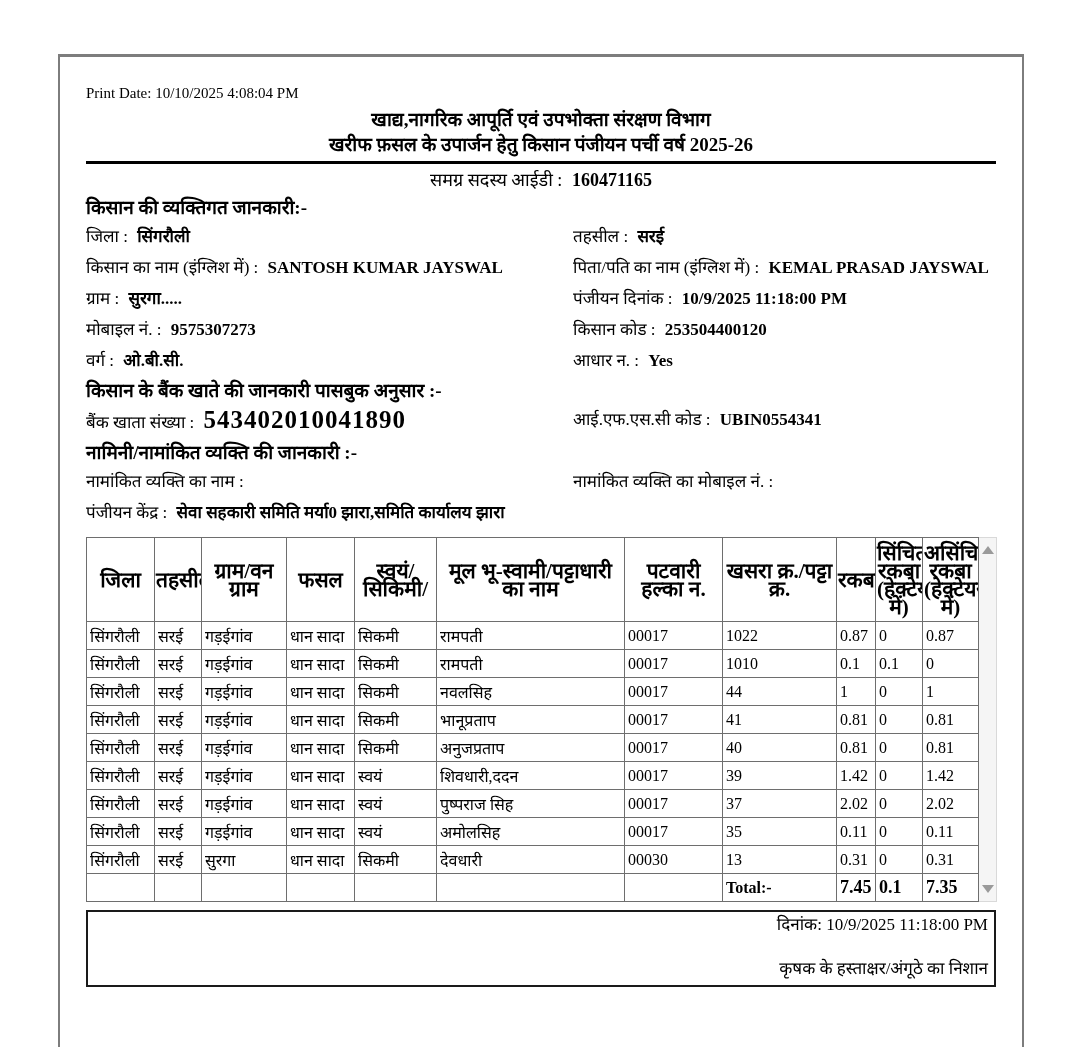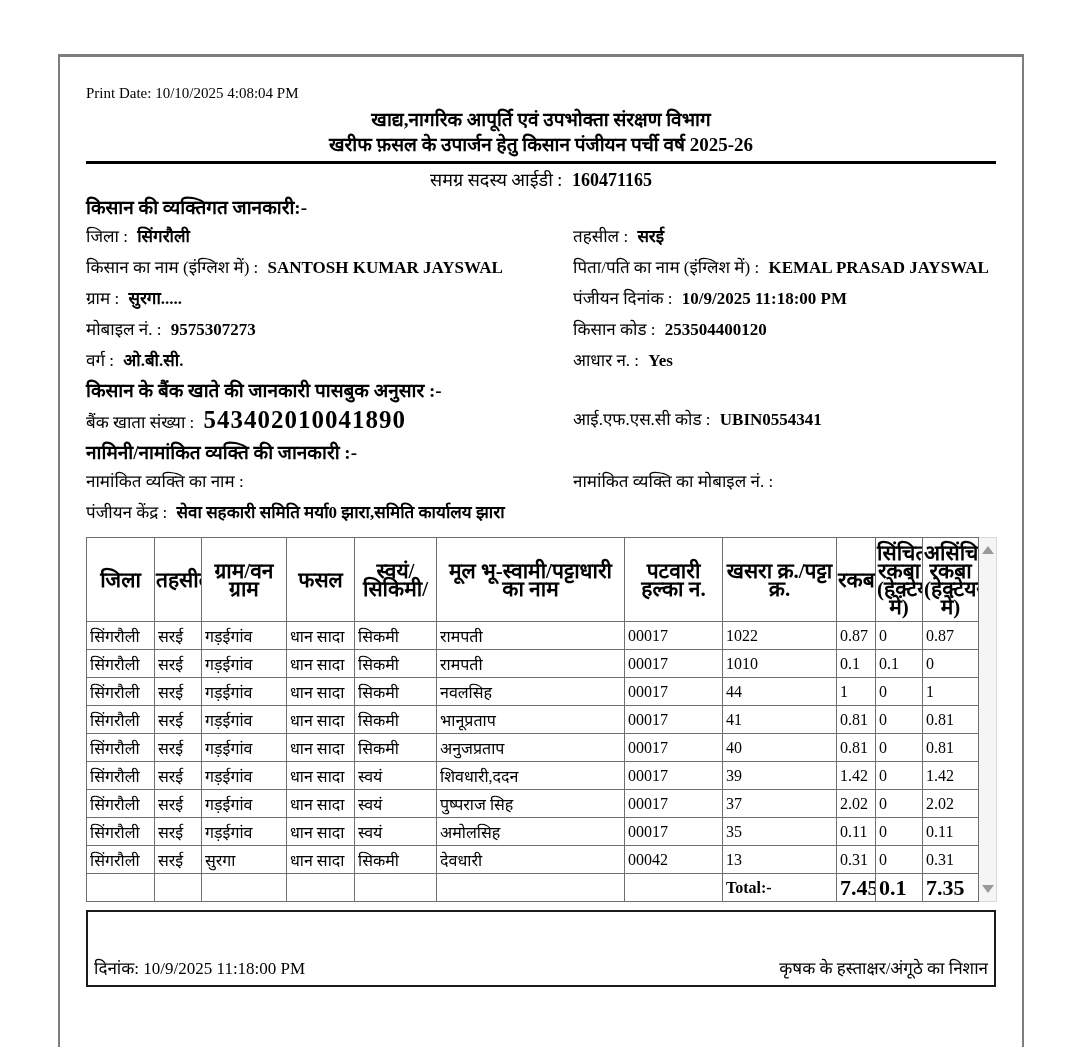--- a/index.html
+++ b/index.html
@@ -34,34 +34,34 @@
 
   
   .table-wrap { display:flex; margin-top:9px; }
   table { border-collapse:collapse; width:892px; table-layout:fixed; }
   th, td { border:1.5px solid #6e6e6e; overflow:hidden; }
   th { font-size:21px; font-weight:bold; text-align:center; vertical-align:middle;
        height:84px; line-height:18px; padding:2px 1px; }
   td { font-size:16px; height:28px; padding:0 3px; text-align:left; vertical-align:middle; }
   td:nth-child(n+9) { text-align:left; }
   tr.total-row td { font-weight:bold; font-size:16px; }
-  tr.total-row td:nth-child(n+9) { font-size:22px; }
+  tr.total-row td:nth-child(n+9) { font-size:18px; }
 
   .scroll-strip { width:18px; flex:none; background:#f5f5f5; position:relative;
     border:1px solid #d9d9d9; border-left:none; }
   .sb-arrow { position:absolute; left:3px; width:0; height:0; cursor:pointer; }
   .sb-up { top:8px; border-left:6px solid transparent; border-right:6px solid transparent;
     border-bottom:8px solid #9a9a9a; }
   .sb-down { bottom:8px; border-left:6px solid transparent; border-right:6px solid transparent;
     border-top:8px solid #9a9a9a; }
 
   
   .footer-box { margin-top:8px; height:77px; border:2px solid #1a1a1a;
     display:flex; align-items:flex-end; justify-content:space-between;
-    padding:0 6px 6px 6px; font-size:17px; }
+    padding:0 6px 6px 6px; font-size:17px;flex-direction:column; }
 </style>
 </head>
 <body>
 
 <div class="doc-frame">
 
   <div class="print-date">Print Date: 10/10/2025 4:08:04 PM</div>
 
   <div class="title1">खाद्य,नागरिक आपूर्ति एवं उपभोक्ता संरक्षण विभाग</div>
   <div class="title2">खरीफ फ़सल के उपार्जन हेतु किसान पंजीयन पर्ची वर्ष 2025-26</div>
@@ -298,21 +298,21 @@
             <td>0</td>
             <td>0.11</td>
           </tr>
           <tr>
             <td>सिंगरौली</td>
             <td>सरई</td>
             <td>सुरगा</td>
             <td>धान सादा</td>
             <td>सिकमी</td>
             <td>देवधारी</td>
-            <td>00042</td>
+            <td>00030</td>
             <td>13</td>
             <td>0.31</td>
             <td>0</td>
             <td>0.31</td>
           </tr>
           <tr class="total-row">
           <td></td>
             <td></td>
           <td></td>
             <td></td>

